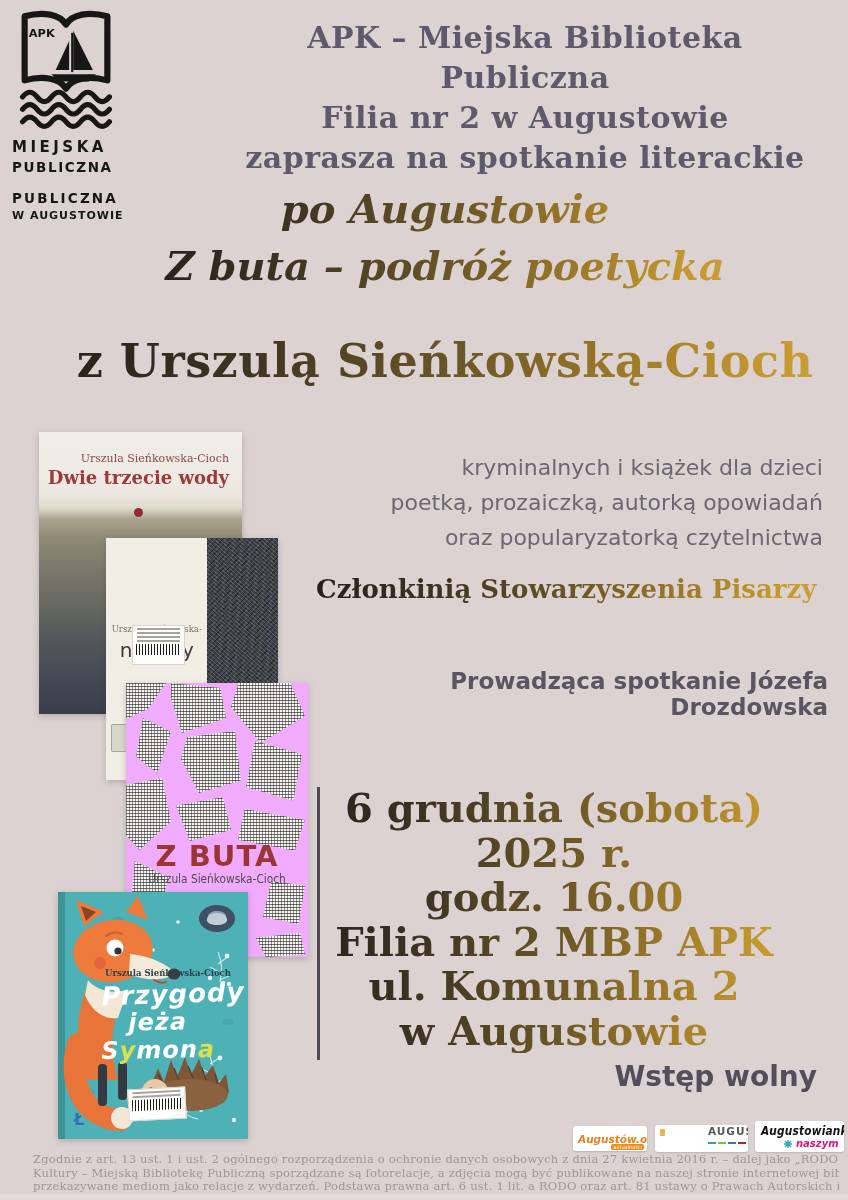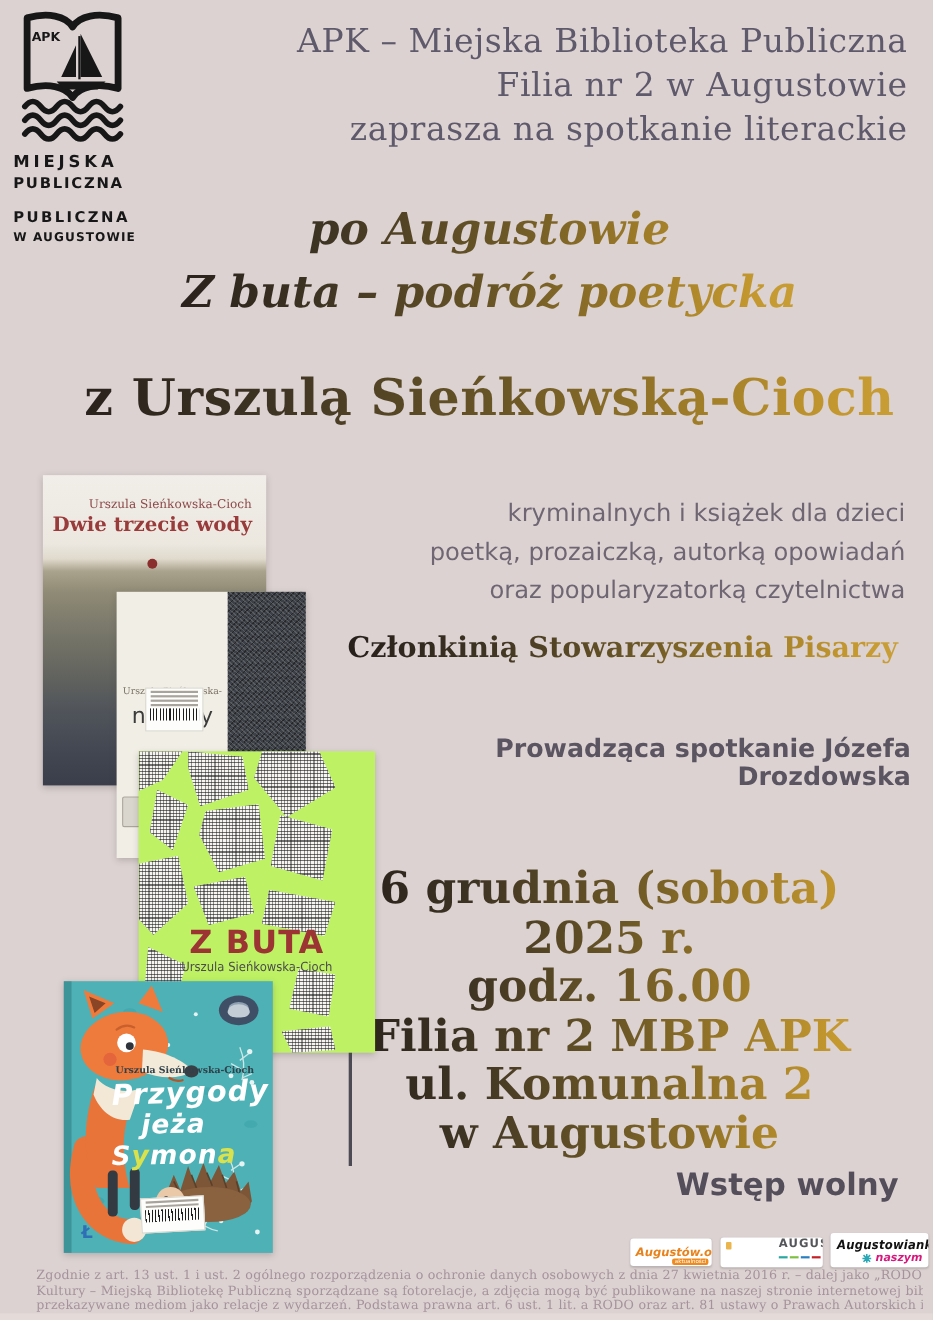--- a/index.html
+++ b/index.html
@@ -6,21 +6,21 @@
   body{
     width:848px;height:1200px;position:relative;overflow:hidden;
     background:#dcd2d2;
     font-family:"DejaVu Serif",serif;
   }
   .abs{position:absolute;}
   .goldgrad{
     background-image:linear-gradient(93deg,#261f1a 0%,#3e3423 25%,#6b5726 52%,#a07d28 74%,#c4982f 90%,#caa039 100%);
     -webkit-background-clip:text;background-clip:text;color:transparent;
   }
-  .hdr{font-weight:normal;color:#5f5a6b;font-size:30px;line-height:40px;text-align:right;letter-spacing:.5px;}
+  .hdr{font-weight:bold;color:#5f5a6b;font-size:30px;line-height:40px;text-align:center;letter-spacing:.5px;}
   .titleline{font-style:italic;font-weight:bold;font-size:40px;line-height:57px;text-align:center;}
   .bigname{font-weight:bold;font-size:46px;text-align:center;letter-spacing:.5px;}
   .sans{font-family:"DejaVu Sans",sans-serif;}
   .about{font-size:22px;line-height:35px;color:#6e6672;text-align:right;}
   .membership{font-weight:bold;font-size:26px;text-align:right;white-space:nowrap;}
   .host{font-weight:bold;font-size:23px;color:#5a5561;}
   .dateblock{font-weight:bold;font-size:40px;line-height:44.5px;text-align:center;}
   .admission{font-weight:bold;font-size:28px;color:#534e5a;}
   .fineprint{font-size:11.5px;line-height:13.6px;color:#a5939b;letter-spacing:.2px;}
   .vline{width:3px;background:#4c4b55;}
@@ -43,21 +43,21 @@
   .b2text{left:0;top:0;width:59%;text-align:center;}
   .b2author{top:86px;width:100%;font-size:8.5px;color:#7b7166;}
   .b2title{top:100px;width:100%;font-size:20px;color:#3b3b3b;}
   .sticker{background:#fdfdfb;border:1px solid #d8d5cc;}
   .mline{height:2px;background:#a9a49b;margin:2px 4px 0 4px;}
   .barcode{height:11px;margin:2px 3px 0 3px;background:
     repeating-linear-gradient(90deg,#1c1c1c 0 1px,transparent 1px 3px);}
   .stamp{left:5px;top:186px;width:15px;height:26px;border:1px solid rgba(110,105,95,.45);
     background:rgba(110,105,95,.18);border-radius:2px;}
 
-  #book3{left:126px;top:683px;width:215px;height:274px;background:#bef264;}
+  #book3{left:126px;top:683px;width:182px;height:274px;background:#f0abfc;}
   .shard{position:absolute;
     background-color:#f6f5f2;
     background-image:repeating-linear-gradient(0deg,rgba(25,25,25,.6) 0 1px,transparent 1px 3px),
                      repeating-linear-gradient(90deg,rgba(25,25,25,.45) 0 1px,transparent 1px 3px);}
   .b3text{left:0;top:158px;width:100%;text-align:center;}
   .b3title{font-family:"DejaVu Sans",sans-serif;font-weight:bold;font-size:29px;letter-spacing:1px;color:#9c3434;line-height:30px;}
   .b3author{font-family:"DejaVu Sans",sans-serif;font-size:11.5px;color:#4c4c4c;transform:scaleX(.92);line-height:16px;}
 
   #book4{left:58px;top:892px;width:190px;height:247px;background:#4db1b6;}
   .spine{left:0;top:0;width:7px;height:100%;background:rgba(0,40,45,.22);}

